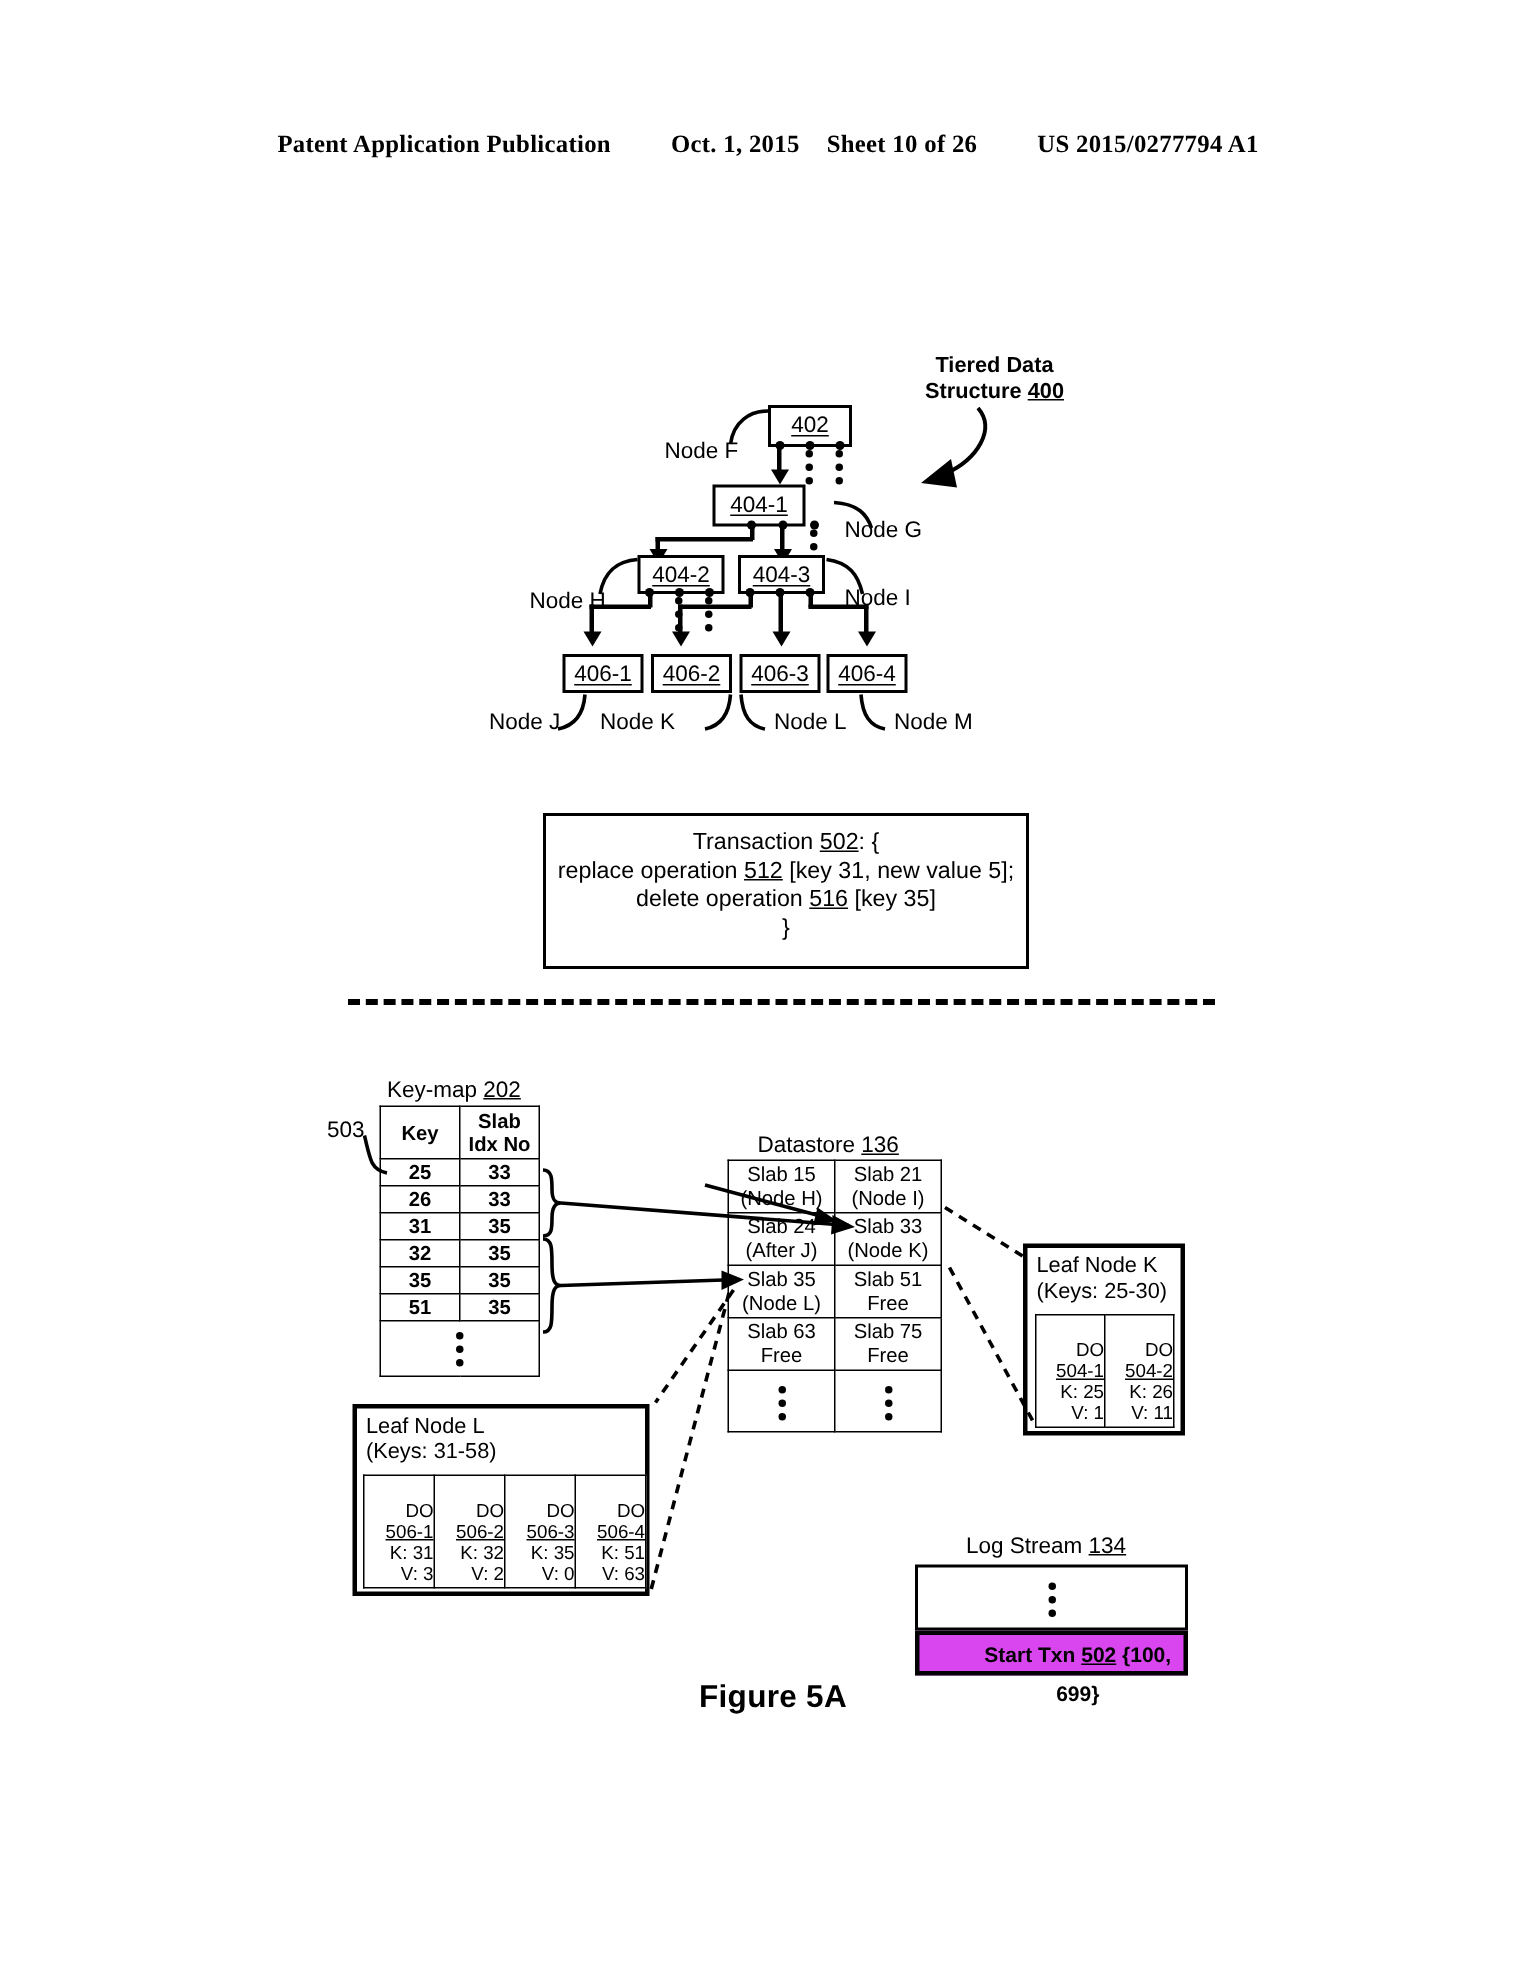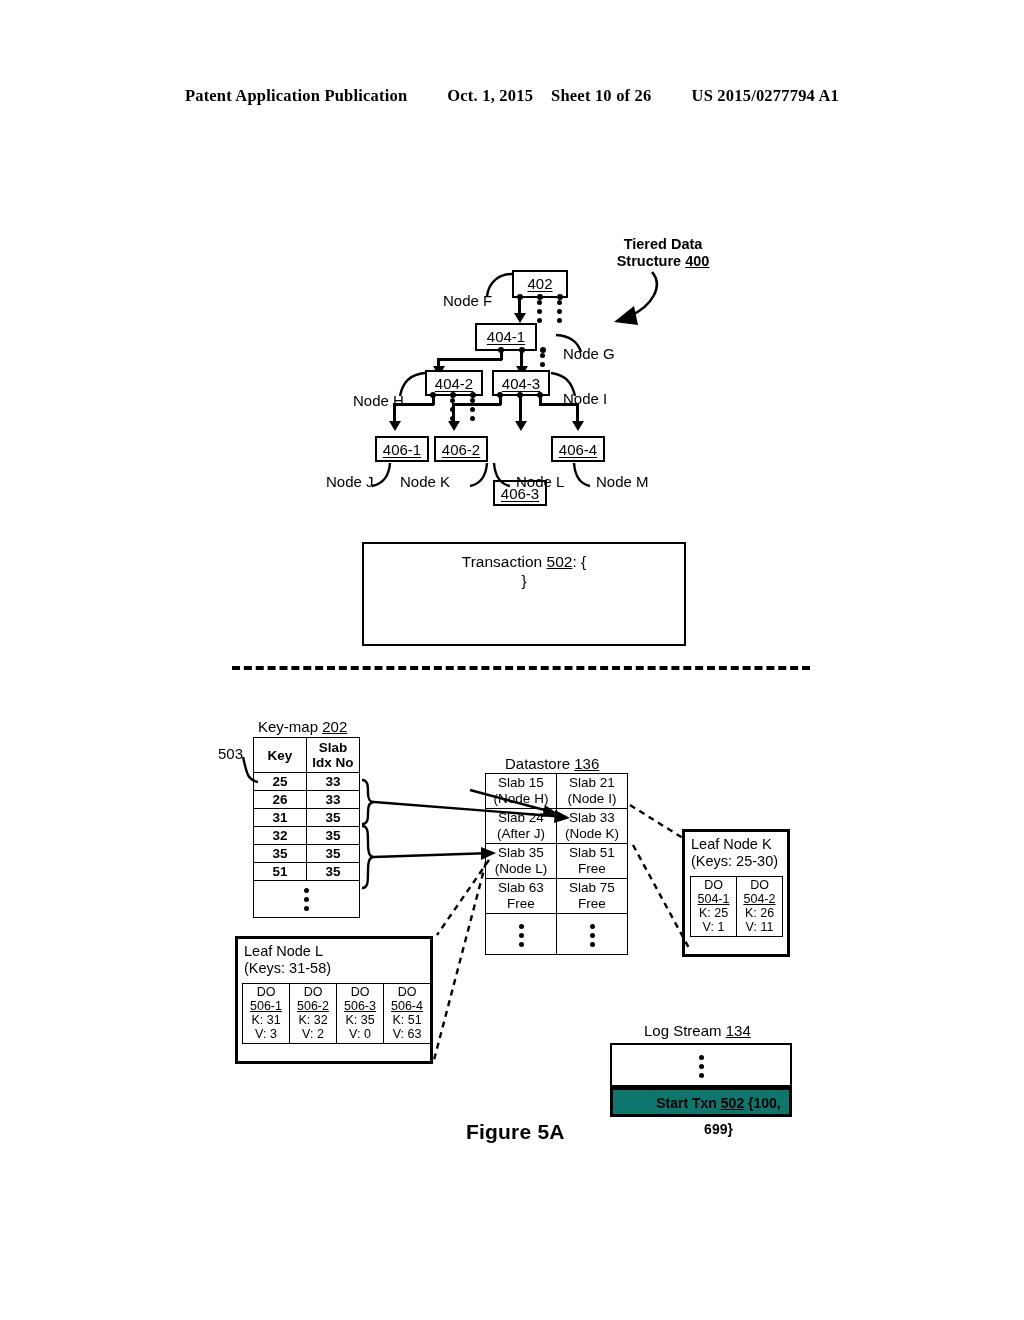--- a/index.html
+++ b/index.html
@@ -141,30 +141,30 @@
     white-space: nowrap;
   }
   table.dotable {
     position: absolute;
     border-collapse: collapse;
     background:#fff;
     font-size: 12.5px;
   }
   table.dotable td {
     border: 1.6px solid #000;
-    text-align:center;
+    text-align:right;
     vertical-align: middle;
-    padding: 1px 0 2px 0;
+    padding: 16px 0 2px 0;
     line-height: 14px;
   }
   table.dotable td .n { text-decoration: underline; }
 
   
   .logbox { position:absolute; border: 2.5px solid #000; background:#fff; box-sizing:border-box; }
-  .logbox2 { position:absolute; border: 3.5px solid #000; background:#0f766e; box-sizing:border-box;
+  .logbox2 { position:absolute; border: 3.5px solid #000; background:#d946ef; box-sizing:border-box;
              font-weight:bold; font-size: 14px; text-align:center; line-height: 26px; padding-left: 35px; }
 
   
   .caption {
     position: absolute;
     font-size: 21px;
     font-weight: bold;
     letter-spacing: 0.2px;
   }
 
@@ -266,34 +266,36 @@
   <div class="arrowdown" style="left:571.5px; top:421px;"></div>
 
   <div class="txt" style="left:563px; top:390px;">Node I</div>
 
   <div class="nodebox" style="left:375px; top:436px; width:54px; height:26px;">
     <div class="lbl">406-1</div>
   </div>
   <div class="nodebox" style="left:434px; top:436px; width:54px; height:26px;">
     <div class="lbl">406-2</div>
   </div>
-  <div class="nodebox" style="left:493px; top:436px; width:54px; height:26px;margin-top:44px;">
+  <div class="nodebox" style="left:493px; top:436px; width:54px; height:26px;">
     <div class="lbl">406-3</div>
   </div>
   <div class="nodebox" style="left:551px; top:436px; width:54px; height:26px;">
     <div class="lbl">406-4</div>
   </div>
 
   <div class="txt" style="left:326px; top:473px;">Node J</div>
   <div class="txt" style="left:400px; top:473px;">Node K</div>
   <div class="txt" style="left:516px; top:473px;">Node L</div>
   <div class="txt" style="left:596px; top:473px;">Node M</div>
 
   <div class="txnbox" style="left:362px; top:542px; width:324px; height:104px;">
     <div><span>Transaction </span><span class="u">502</span><span>: {</span></div>
+    <div><span>replace operation </span><span class="u">512</span><span> [key 31, new value 5];</span></div>
+    <div><span>delete operation </span><span class="u">516</span><span> [key 35]</span></div>
     <div>}</div>
   </div>
 
   <div class="dashline" style="left:232px; top:666px; width:578px;"></div>
 
 
   <div class="txt" style="left:258px; top:718px; font-size:15px;">
     <span>Key-map </span><span class="u">202</span>
   </div>
   <div class="txt" style="left:218px; top:745px; font-size:15px;">503</div>

